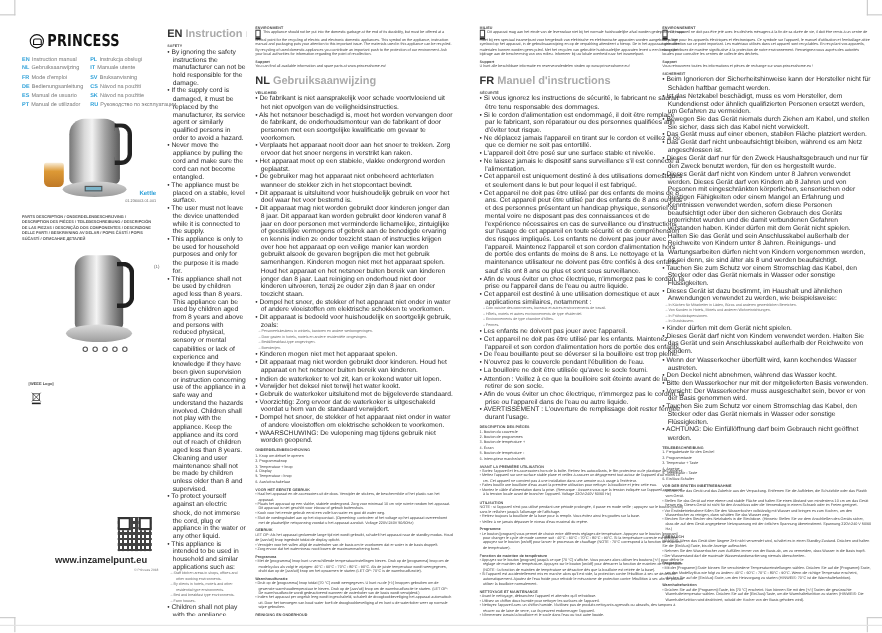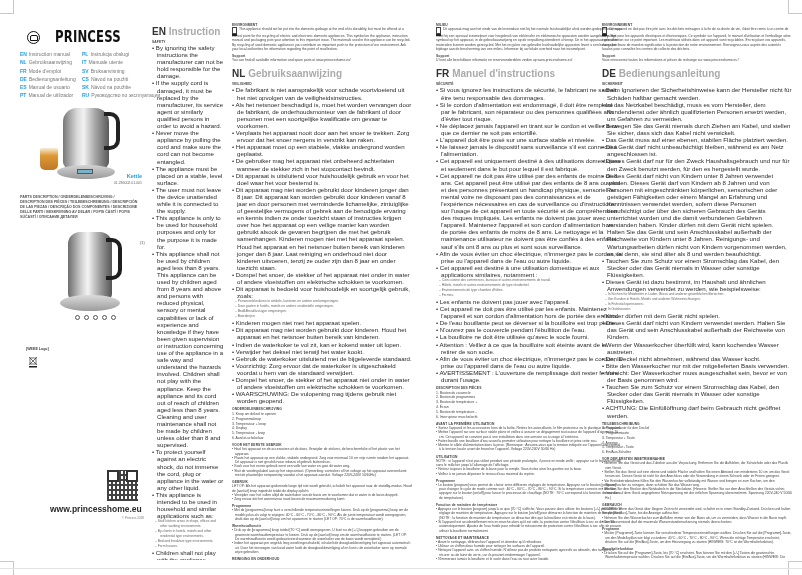--- a/index.html
+++ b/index.html
@@ -8,21 +8,21 @@
 
   .crop { position: absolute; border-color: #c8c8c8; border-style: solid; border-width: 0; }
   .crop-tl1 { left: 0; top: 0; width: 14px; height: 14px; border-right-width: 1px; border-bottom-width: 1px; }
   .crop-tr1 { right: 0; top: 0; width: 14px; height: 14px; border-left-width: 1px; border-bottom-width: 1px; }
   .crop-bl1 { left: 0; bottom: 0; width: 14px; height: 14px; border-right-width: 1px; border-top-width: 1px; }
   .crop-br1 { right: 0; bottom: 0; width: 14px; height: 14px; border-left-width: 1px; border-top-width: 1px; }
   .bottom-line { position: absolute; left: 0; right: 0; bottom: 6px; height: 1px; background: #e3e3e3; }
 
   
   .cover { position: absolute; left: 20px; top: 20px; width: 132px; height: 545px; }
-  .logo { display: flex; align-items: center; gap: 15px; margin-top: 8px; margin-left: 7px; }
+  .logo { display: flex; align-items: center; gap: 3px; margin-top: 8px; margin-left: 7px; }
   .logo-mark { width: 13px; height: 13px; border: 1.5px solid #111; border-radius: 50%; position: relative; }
   .logo-mark::after { content: ""; position: absolute; left: 2px; top: 3px; width: 6px; height: 4px; border: 1px solid #111; border-radius: 2px 2px 0 0; }
   .logo-text { font-family: "DejaVu Sans", sans-serif; font-weight: bold; font-size: 15px; letter-spacing: 0.2px; color: #111; transform: scaleX(0.78); transform-origin: left; }
   .langs { display: grid; grid-template-columns: 62px 70px; row-gap: 2.3px; margin-top: 5px; }
   .lang { font-size: 5px; color: #777; white-space: nowrap; }
   .lang b { color: #2a9fd8; font-size: 5px; margin-right: 2px; }
 
   .kettle-wrap { position: relative; height: 95px; margin-top: 10px; }
   .kettle-body { position: absolute; left: 43px; top: 0; width: 46px; height: 60px; border-radius: 14px 14px 6px 6px; background: linear-gradient(90deg, #777 0%, #d8d8d8 30%, #f2f2f2 45%, #a5a5a5 70%, #5a5a5a 100%); }
   .kettle-handle { position: absolute; left: 84px; top: 4px; width: 16px; height: 38px; border: 4px solid #222; border-left: none; border-radius: 0 10px 10px 0; }
@@ -131,21 +131,21 @@
 
   <div class="weee">[WEEE Logo]</div>
   <svg class="weee-icon" viewBox="0 0 10 12">
     <rect x="2" y="2" width="6" height="6" fill="none" stroke="#333" stroke-width="0.7"></rect>
     <line x1="1" y1="1" x2="9" y2="9" stroke="#333" stroke-width="0.7"></line>
     <line x1="9" y1="1" x2="1" y2="9" stroke="#333" stroke-width="0.7"></line>
     <rect x="1" y="10" width="8" height="1.5" fill="#222"></rect>
   </svg>
 
   <div class="qr"></div>
-  <div class="url">www.princesshome.eu</div>
+  <div class="url">www.inzamelpunt.eu</div>
   <div class="copyright">© Princess 2018</div>
 </section>
 
 <div class="col c1" id="col1">
     <div class="h-lang"><b>EN</b> <span>Instruction manual</span></div>
     <div class="h-sec">SAFETY</div>
     <ul class="big">
       <li>By ignoring the safety instructions the manufacturer can not be hold responsible for the damage.</li>
       <li>If the supply cord is damaged, it must be replaced by the manufacturer, its service agent or similarly qualified persons in order to avoid a hazard.</li>
       <li>Never move the appliance by pulling the cord and make sure the cord can not become entangled.</li>
@@ -304,21 +304,20 @@
       <li>Utilisez un chiffon doux humide pour nettoyer les surfaces de l'appareil.</li>
       <li>Nettoyez l'appareil avec un chiffon humide. N'utilisez pas de produits nettoyants agressifs ou abrasifs, des tampons à récurer ou de laine de verre, car ils peuvent endommager l'appareil.</li>
       <li>N'immergez jamais la bouilloire et le socle dans l'eau ou tout autre liquide.</li>
     </ul>
   </div>
 <div class="col c4" id="col4">
     <div class="h-sec">ENVIRONNEMENT</div>
     <div class="small"><span class="mini-icon"></span><span>Cet appareil ne doit pas être jeté avec les déchets ménagers à la fin de sa durée de vie, il doit être remis à un centre de recyclage pour les appareils électriques et électroniques. Ce symbole sur l'appareil, le manuel d'utilisation et l'emballage attire votre attention sur ce point important. Les matériaux utilisés dans cet appareil sont recyclables. En recyclant vos appareils, vous contribuez de manière significative à la protection de notre environnement. Renseignez-vous auprès des autorités locales pour connaître les centres de collecte des déchets.</span></div>
     <div class="h-sec">Support</div>
     <p class="small">Vous retrouverez toutes les informations et pièces de rechange sur www.princesshome.eu !</p>
-    <div class="h-lang"><b>DE</b> <span>Bedienungsanleitung</span></div>
     <div class="h-sec">SICHERHEIT</div>
     <ul class="big">
       <li>Beim Ignorieren der Sicherheitshinweise kann der Hersteller nicht für Schäden haftbar gemacht werden.</li>
       <li>Ist das Netzkabel beschädigt, muss es vom Hersteller, dem Kundendienst oder ähnlich qualifizierten Personen ersetzt werden, um Gefahren zu vermeiden.</li>
       <li>Bewegen Sie das Gerät niemals durch Ziehen am Kabel, und stellen Sie sicher, dass sich das Kabel nicht verwickelt.</li>
       <li>Das Gerät muss auf einer ebenen, stabilen Fläche platziert werden.</li>
       <li>Das Gerät darf nicht unbeaufsichtigt bleiben, während es am Netz angeschlossen ist.</li>
       <li>Dieses Gerät darf nur für den Zweck Haushaltsgebrauch und nur für den Zweck benutzt werden, für den es hergestellt wurde.</li>
       <li>Dieses Gerät darf nicht von Kindern unter 8 Jahren verwendet werden. Dieses Gerät darf von Kindern ab 8 Jahren und von Personen mit eingeschränkten körperlichen, sensorischen oder geistigen Fähigkeiten oder einem Mangel an Erfahrung und Kenntnissen verwendet werden, sofern diese Personen beaufsichtigt oder über den sicheren Gebrauch des Geräts unterrichtet wurden und die damit verbundenen Gefahren verstanden haben. Kinder dürfen mit dem Gerät nicht spielen. Halten Sie das Gerät und sein Anschlusskabel außerhalb der Reichweite von Kindern unter 8 Jahren. Reinigungs- und Wartungsarbeiten dürfen nicht von Kindern vorgenommen werden, es sei denn, sie sind älter als 8 und werden beaufsichtigt.</li>
       <li>Tauchen Sie zum Schutz vor einem Stromschlag das Kabel, den Stecker oder das Gerät niemals in Wasser oder sonstige Flüssigkeiten.</li>

